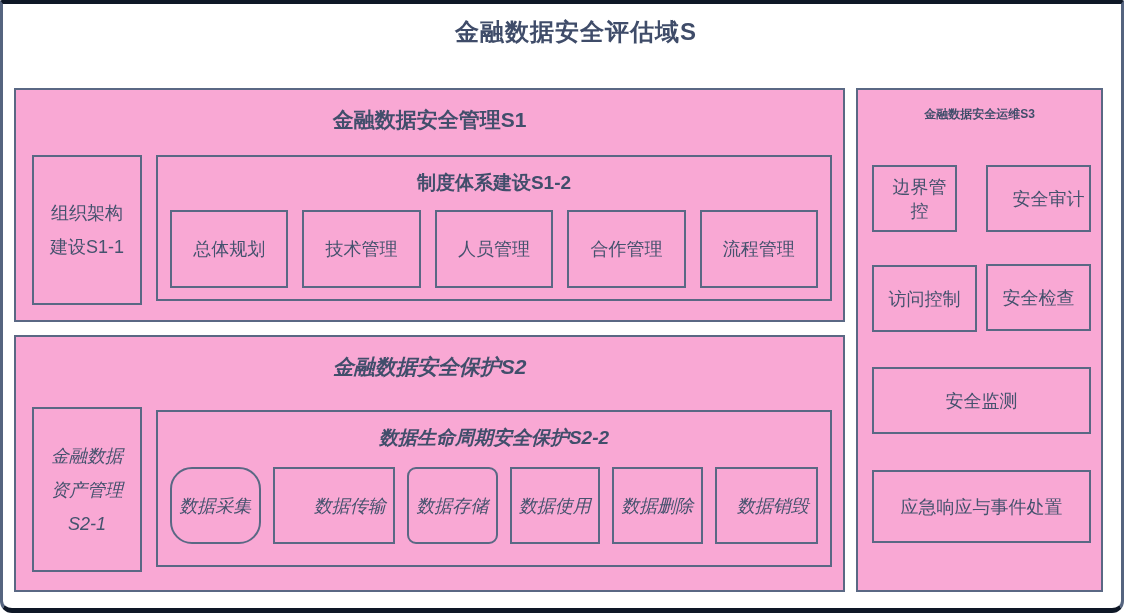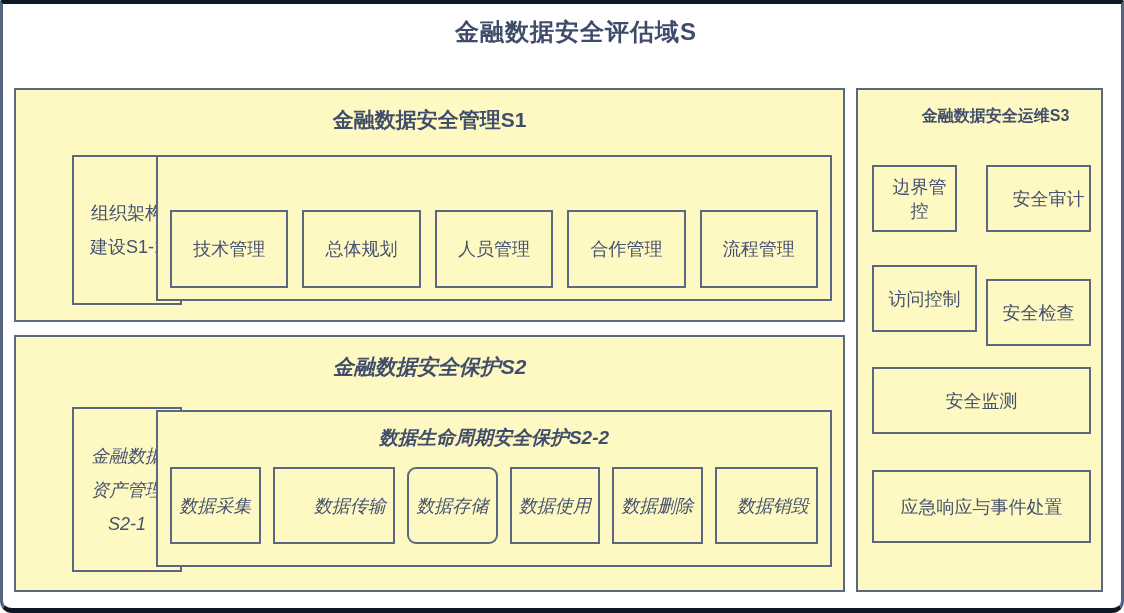--- a/index.html
+++ b/index.html
@@ -36,32 +36,32 @@
     font-size: 24px;
     font-weight: 700;
     color: #3f4c69;
     letter-spacing: 1px;
     padding-left: 14px;
   }
   .box {
     position: absolute;
     box-sizing: border-box;
     border: 2px solid #5a6884;
-    background: #fef9c3;
+    background: #f9a8d4;
   }
   .section-title {
     position: absolute;
     left: 0;
     width: 100%;
     text-align: center;
     font-weight: 700;
     color: #414e6b;
   }
   .s1-title, .s2-title { top: 16px; font-size: 21px; }
-  .s3-title { top: 16px; font-size: 16px; margin-left: 16px; }
+  .s3-title { top: 16px; font-size: 12px; }
   .sub-title {
     position: absolute;
     left: 0;
     top: 13px;
     width: 100%;
     text-align: center;
     font-size: 19px;
     font-weight: 700;
     color: #414e6b;
   }
@@ -76,78 +76,78 @@
   .leaf-row {
     position: absolute;
     left: 12px;
     right: 12px;
     display: flex;
   }
   .leaf-row .leaf { flex: 1; }
   .multi-line {
     flex-direction: column;
     line-height: 34px;
-    margin-left: 40px;
   }
 </style>
 </head>
 <body>
 
 <div class="stage">
 
   <div class="frame"></div>
 
   <div class="main-title">金融数据安全评估域S</div>
 
   <div class="box" style="left:14px; top:88px; width:831px; height:234px;">
     <div class="section-title s1-title">金融数据安全管理S1</div>
 
     <div class="box leaf multi-line" style="left:16px; top:65px; width:110px; height:150px;">
       <span>组织架构</span>
       <span>建设S1-1</span>
     </div>
 
     <div class="box" style="left:140px; top:65px; width:676px; height:146px;">
+      <div class="sub-title">制度体系建设S1-2</div>
       <div class="leaf-row" style="top:53px; height:78px; gap:14px;">
+        <div class="box leaf" style="position:relative;">总体规划</div>
         <div class="box leaf" style="position:relative;">技术管理</div>
-        <div class="box leaf" style="position:relative;">总体规划</div>
         <div class="box leaf" style="position:relative;">人员管理</div>
         <div class="box leaf" style="position:relative;">合作管理</div>
         <div class="box leaf" style="position:relative;">流程管理</div>
       </div>
     </div>
   </div>
 
   <div class="box" style="left:14px; top:335px; width:831px; height:257px;font-style:italic;">
     <div class="section-title s2-title">金融数据安全保护S2</div>
 
     <div class="box leaf multi-line" style="left:16px; top:70px; width:110px; height:165px;">
       <span>金融数据</span>
       <span>资产管理</span>
       <span>S2-1</span>
     </div>
 
     <div class="box" style="left:140px; top:73px; width:676px; height:157px;">
       <div class="sub-title">数据生命周期安全保护S2-2</div>
       <div class="leaf-row" style="top:55px; height:77px; gap:12px;">
-        <div class="box leaf" style="position:relative;">数据采集</div>
+        <div class="box leaf" style="position:relative;border-radius:22px;">数据采集</div>
         <div class="box leaf" style="position:relative;padding-left:32px;">数据传输</div>
         <div class="box leaf" style="position:relative;border-radius:9px;">数据存储</div>
         <div class="box leaf" style="position:relative;">数据使用</div>
         <div class="box leaf" style="position:relative;">数据删除</div>
         <div class="box leaf" style="position:relative;padding-left:13px;">数据销毁</div>
       </div>
     </div>
   </div>
 
   <div class="box" style="left:856px; top:88px; width:247px; height:504px;">
     <div class="section-title s3-title">金融数据安全运维S3</div>
 
     <div class="box leaf" style="left:14px;  top:75px;  width:85px; height:67px;padding-left:10px;">边界管控</div>
     <div class="box leaf" style="left:128px; top:75px;  width:105px; height:67px;padding-left:20px;">安全审计</div>
     <div class="box leaf" style="left:14px;  top:175px; width:105px; height:67px;">访问控制</div>
-    <div class="box leaf" style="left:128px; top:189px; width:105px; height:67px;">安全检查</div>
+    <div class="box leaf" style="left:128px; top:174px; width:105px; height:67px;">安全检查</div>
 
     <div class="box leaf" style="left:14px; top:277px; width:219px; height:67px;">安全监测</div>
     <div class="box leaf" style="left:14px; top:380px; width:219px; height:73px;">应急响应与事件处置</div>
   </div>
 
 </div>
 
 </body></html>

